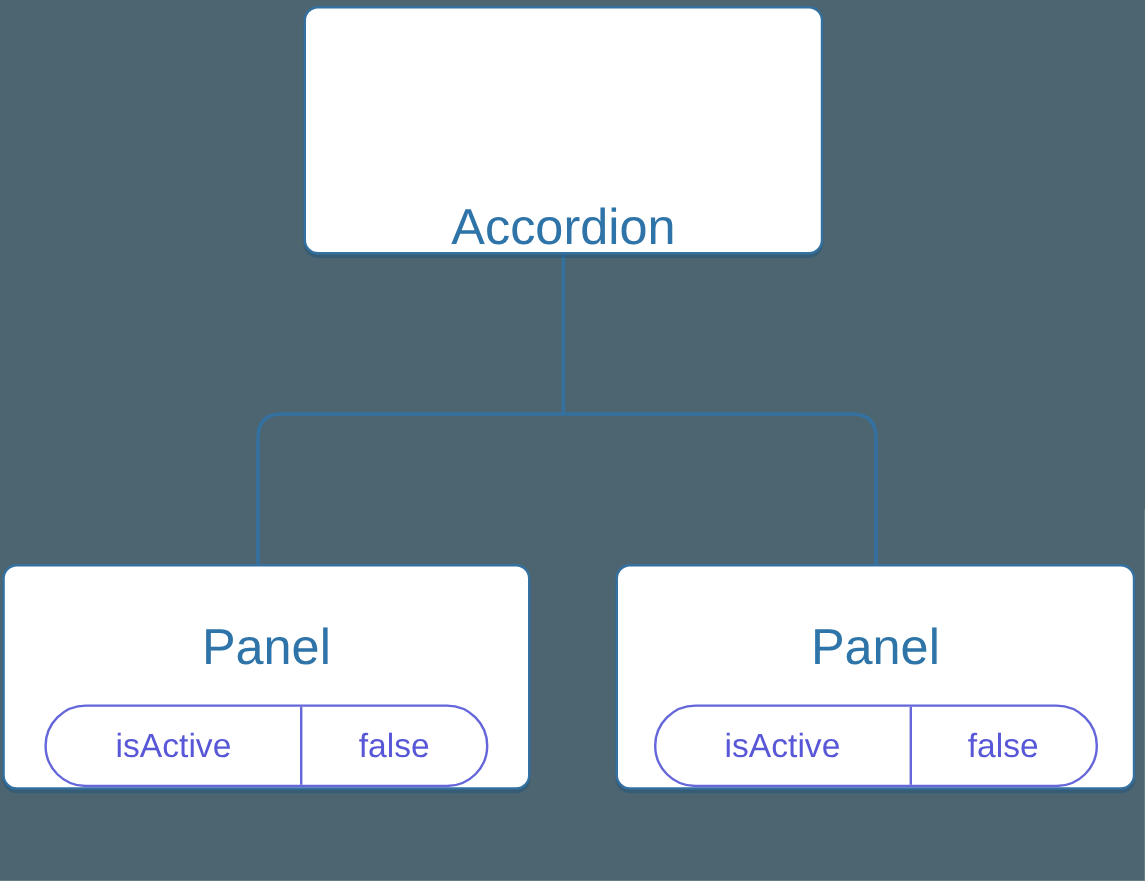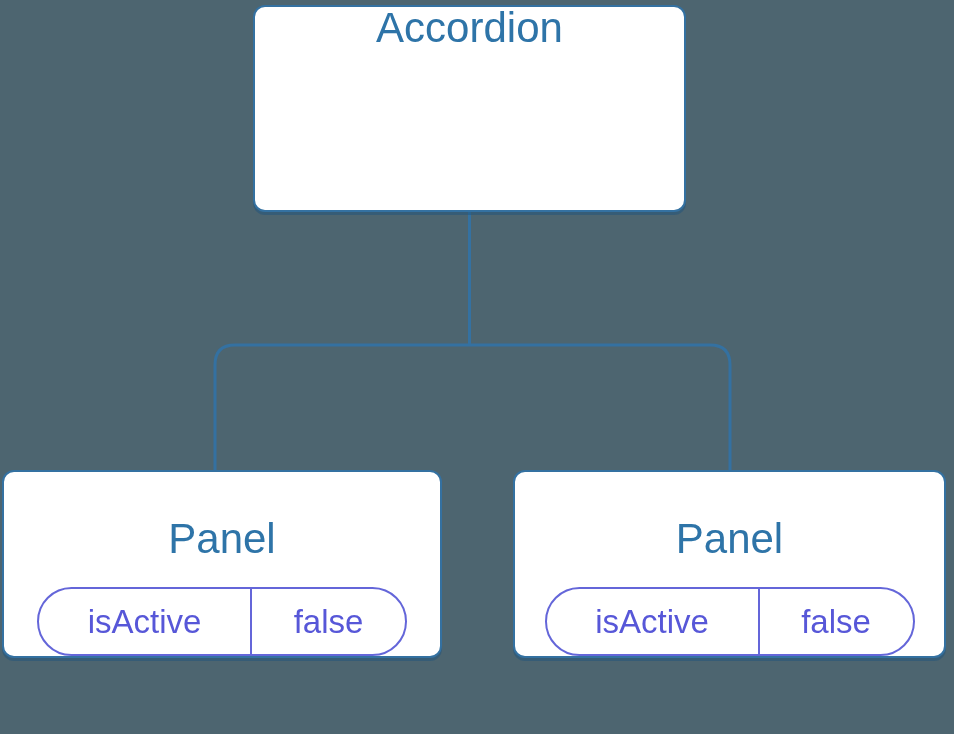--- a/index.html
+++ b/index.html
@@ -29,21 +29,21 @@
     border-radius: 12px;
     box-sizing: border-box;
     box-shadow: 0 3px 0 rgba(37, 86, 124, 0.55);
   }
   .node-root {
     left: 253px;
     top: 5px;
     width: 433px;
     height: 207px;
     display: flex;
-    align-items: flex-start;
+    align-items: flex-end;
     justify-content: center;
   }
   .node-panel {
     top: 470px;
     width: 433px;
     height: 188px;
     display: flex;
     flex-direction: column;
     align-items: center;
     padding-top: 46px;
@@ -69,21 +69,21 @@
     border-radius: 50.5px;
     box-sizing: border-box;
     display: flex;
     align-items: stretch;
     background: #FFFFFF;
   }
   .state-cell {
     display: flex;
     align-items: center;
     justify-content: center;
-    font-size: 33px;
+    font-size: 28px;
     line-height: 42px;
     color: #5757D8;
     white-space: nowrap;
   }
   .state-key {
     flex: 58 0 0;
     border-right: 2px solid #6466D9;
   }
   .state-value {
     flex: 42 0 0;

